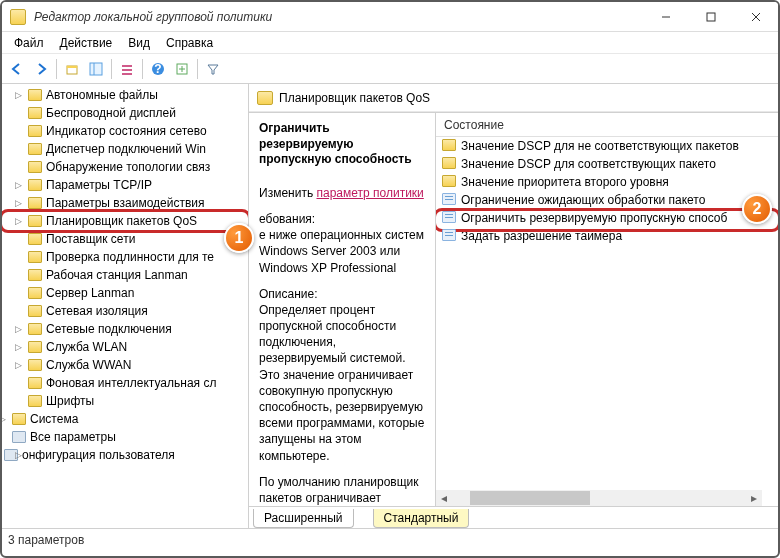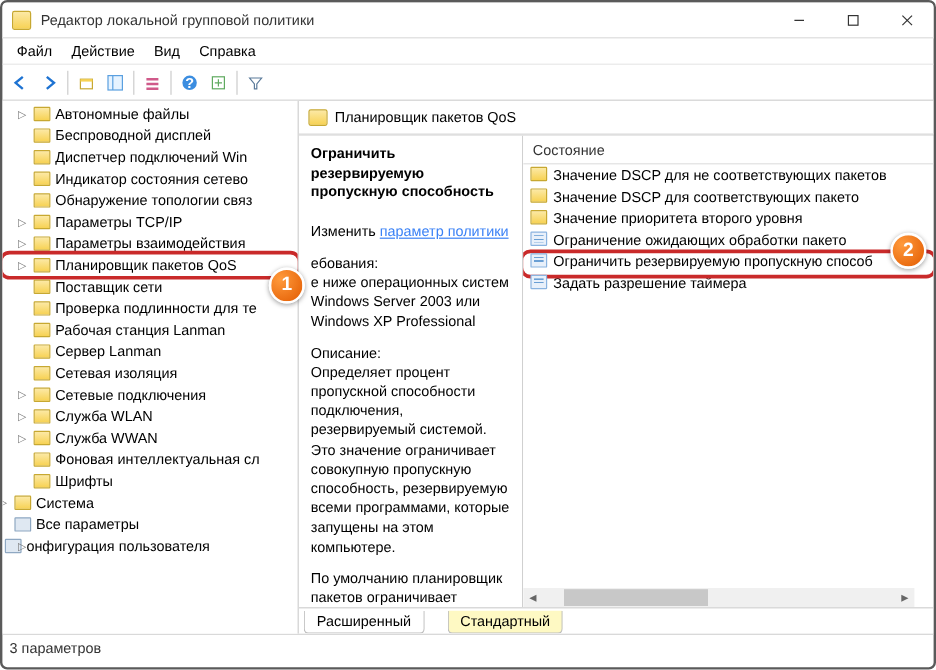--- a/index.html
+++ b/index.html
@@ -1,18 +1,18 @@
 <!DOCTYPE html>
 <html><head>
 <meta charset="utf-8">
 <style>
 * { box-sizing: border-box; margin: 0; padding: 0; font-family: "Segoe UI", Tahoma, sans-serif; font-size: 12px; }
 body { background: #fff; width: 780px; height: 558px; overflow: hidden; border: 2px solid #5a5a5a; border-radius: 6px; position: relative; }
 
-.titlebar { height: 30px; background: #fff; display: flex; align-items: center; padding: 0 0 0 8px; border-bottom: 1px solid #ddd; }
+.titlebar { height: 30px; background: #fff; display: flex; align-items: center; padding: 0 0 0 8px; border-bottom: 1px solid #ddd; font-style: italic; }
 .titlebar .app-icon { width: 16px; height: 16px; background: linear-gradient(#fce9a5,#f7d254); border: 1px solid #c7a831; border-radius: 2px; margin-right: 8px; }
 .titlebar .title { flex: 1; color: #333; }
 .win-controls { display: flex; }
 .win-controls .wc { width: 45px; height: 30px; display: flex; align-items: center; justify-content: center; color: #333; }
 
 .menubar { height: 22px; display: flex; align-items: center; padding: 0 4px; border-bottom: 1px solid #e8e8e8; }
 .menubar .mi { padding: 2px 8px; }
 
 .toolbar { height: 30px; display: flex; align-items: center; padding: 0 4px; gap: 2px; border-bottom: 1px solid #d0d0d0; }
 .tb { width: 22px; height: 22px; display: flex; align-items: center; justify-content: center; border: 1px solid transparent; }
@@ -32,21 +32,21 @@
 .tnode.less2 { padding-left: 2px; }
 
 .right-pane { flex: 1; display: flex; flex-direction: column; overflow: hidden; }
 .rp-head { height: 28px; display: flex; align-items: center; padding: 0 8px; background: #fff; border-bottom: 1px solid #e8e8e8; }
 .rp-head .fico2 { width: 16px; height: 14px; background: linear-gradient(#fce9a5,#f7d254); border: 1px solid #c7a831; border-radius: 2px; margin-right: 6px; }
 .rp-body { flex: 1; display: flex; overflow: hidden; border-top: 1px solid #d0d0d0; }
 
 .detail-pane { width: 187px; padding: 8px 10px; border-right: 1px solid #d0d0d0; overflow: hidden; background: #fff; }
 .detail-pane .dtitle { font-weight: bold; margin-bottom: 17px; line-height: 1.3; }
 .detail-pane .drow { margin-bottom: 10px; line-height: 1.35; }
-.detail-pane a { color: #3b82f6; text-decoration: underline; }
+.detail-pane a { color: #be185d; text-decoration: underline; }
 
 .list-pane { flex: 1; background: #fff; position: relative; overflow: hidden; }
 .list-head { height: 24px; border-bottom: 1px solid #e0e0e0; display: flex; align-items: center; padding-left: 8px; color: #333; }
 .list-items { padding: 2px 0; }
 .li { display: flex; align-items: flex-start; height: 18px; padding-left: 6px; white-space: nowrap; }
 .li .lico { width: 14px; height: 12px; background: linear-gradient(#fce9a5,#f7d254); border: 1px solid #c7a831; border-radius: 1px; margin-right: 5px; flex-shrink: 0; }
 .li .lico.setting { background: #e8f0fa; border-color: #8ab3e0; position: relative; }
 .li .lico.setting::after { content: ""; position: absolute; left: 2px; top: 2px; right: 2px; bottom: 2px; background: repeating-linear-gradient(#6a9fd4 0 1px, transparent 1px 3px); }
 .li.hlbox { outline: 3px solid #c92a2a; outline-offset: 0; border-radius: 6px; }
 
@@ -160,26 +160,26 @@
           <span class="lbl">Автономные файлы</span>
         </div>
         <div class="tnode">
           <span class="tw"></span>
           <span class="fico"></span>
           <span class="lbl">Беспроводной дисплей</span>
         </div>
         <div class="tnode">
           <span class="tw"></span>
           <span class="fico"></span>
+          <span class="lbl">Индикатор состояния сетево</span>
+        </div>
+        <div class="tnode">
+          <span class="tw"></span>
+          <span class="fico"></span>
           <span class="lbl">Диспетчер подключений Win</span>
-        </div>
-        <div class="tnode">
-          <span class="tw"></span>
-          <span class="fico"></span>
-          <span class="lbl">Индикатор состояния сетево</span>
         </div>
         <div class="tnode">
           <span class="tw"></span>
           <span class="fico"></span>
           <span class="lbl">Обнаружение топологии связ</span>
         </div>
         <div class="tnode">
           <span class="tw">▷</span>
           <span class="fico"></span>
           <span class="lbl">Параметры TCP/IP</span>

